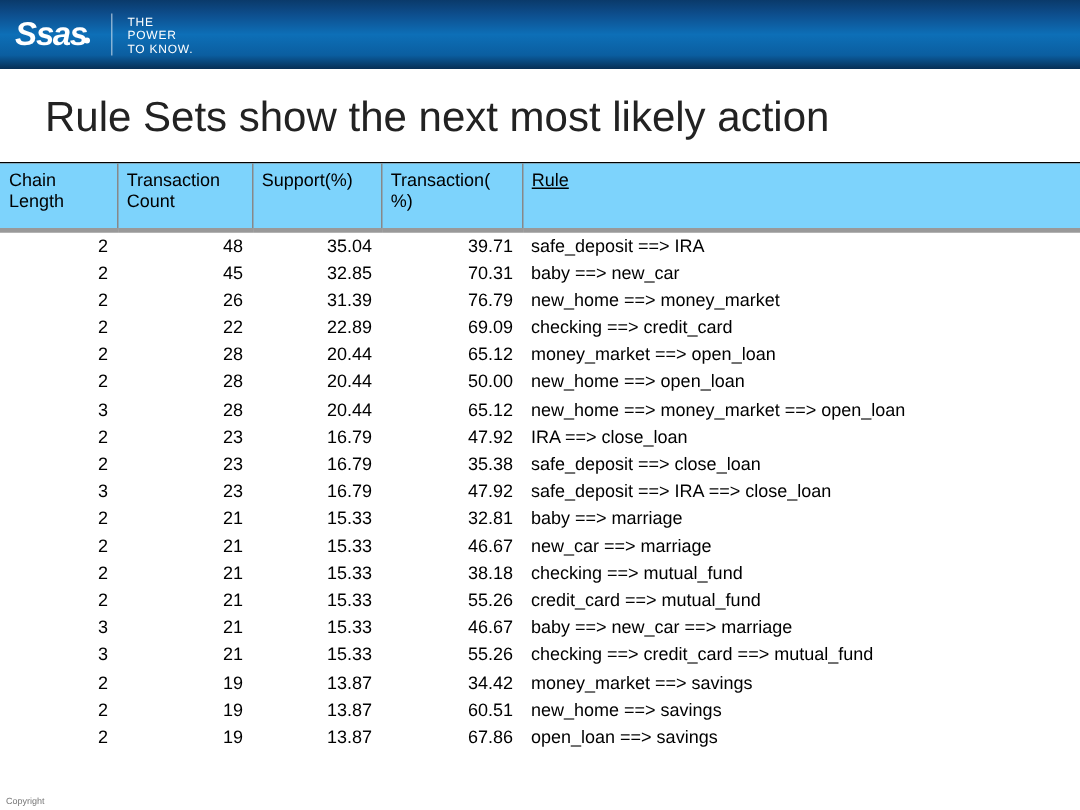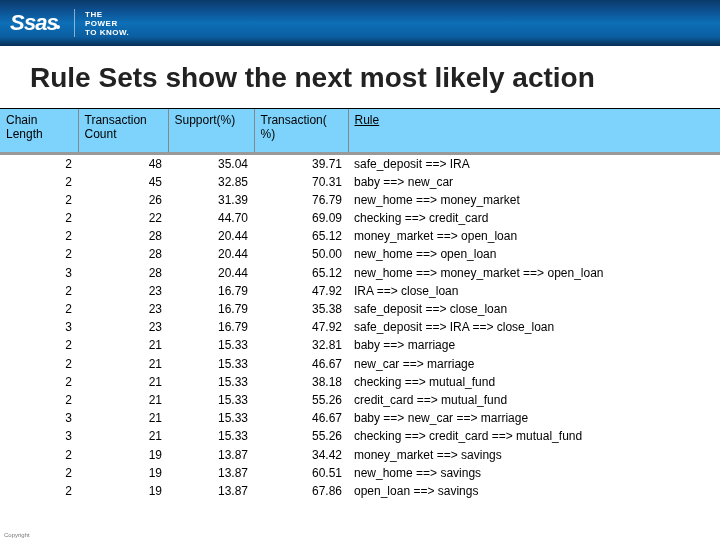--- a/index.html
+++ b/index.html
@@ -33,26 +33,26 @@
   }
   .logo-sas svg { display:block; }
   .logo-divider {
     width: 1px;
     height: 28px;
     background: rgba(255,255,255,0.5);
   }
   .logo-tagline {
     font-size: 8px;
     line-height: 9px;
-    font-weight: 700;
+    font-weight: 400;
     letter-spacing: 0.5px;
   }
   .heading {
     font-size: 28px;
-    font-weight: 700;
+    font-weight: 400;
     color: #222;
     padding: 16px 0 14px 30px;
     font-family: Arial, sans-serif;
   }
   .table-wrap {
     border-top: 1px solid #000;
     position: relative;
   }
   table {
     border-collapse: collapse;
@@ -158,21 +158,21 @@
         <tr>
           <td class="num">2</td>
           <td class="num">26</td>
           <td class="num">31.39</td>
           <td class="num">76.79</td>
           <td>new_home ==&gt; money_market</td>
         </tr>
         <tr>
           <td class="num">2</td>
           <td class="num">22</td>
-          <td class="num">44.70</td>
+          <td class="num">22.89</td>
           <td class="num">69.09</td>
           <td>checking ==&gt; credit_card</td>
         </tr>
         <tr>
           <td class="num">2</td>
           <td class="num">28</td>
           <td class="num">20.44</td>
           <td class="num">65.12</td>
           <td>money_market ==&gt; open_loan</td>
         </tr>

